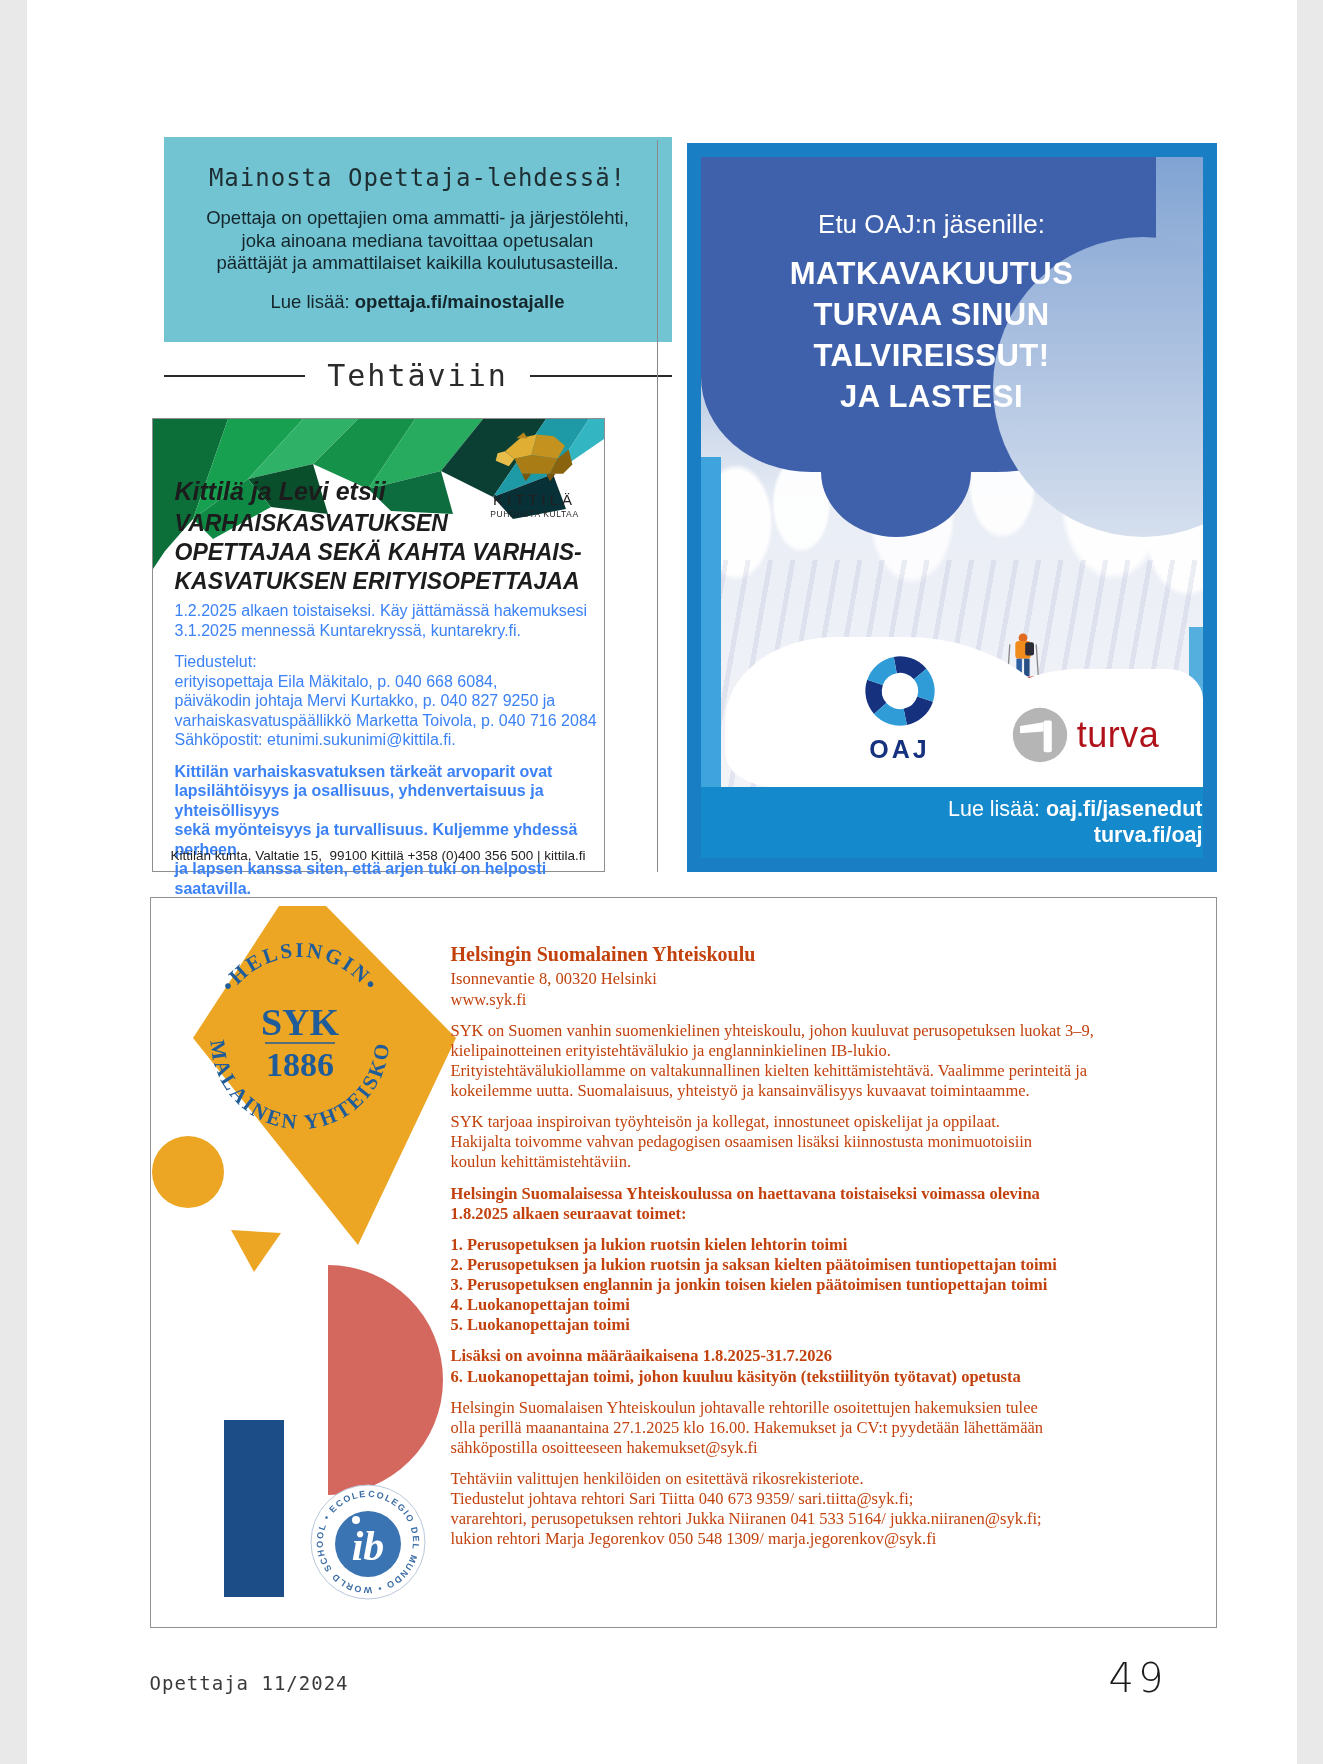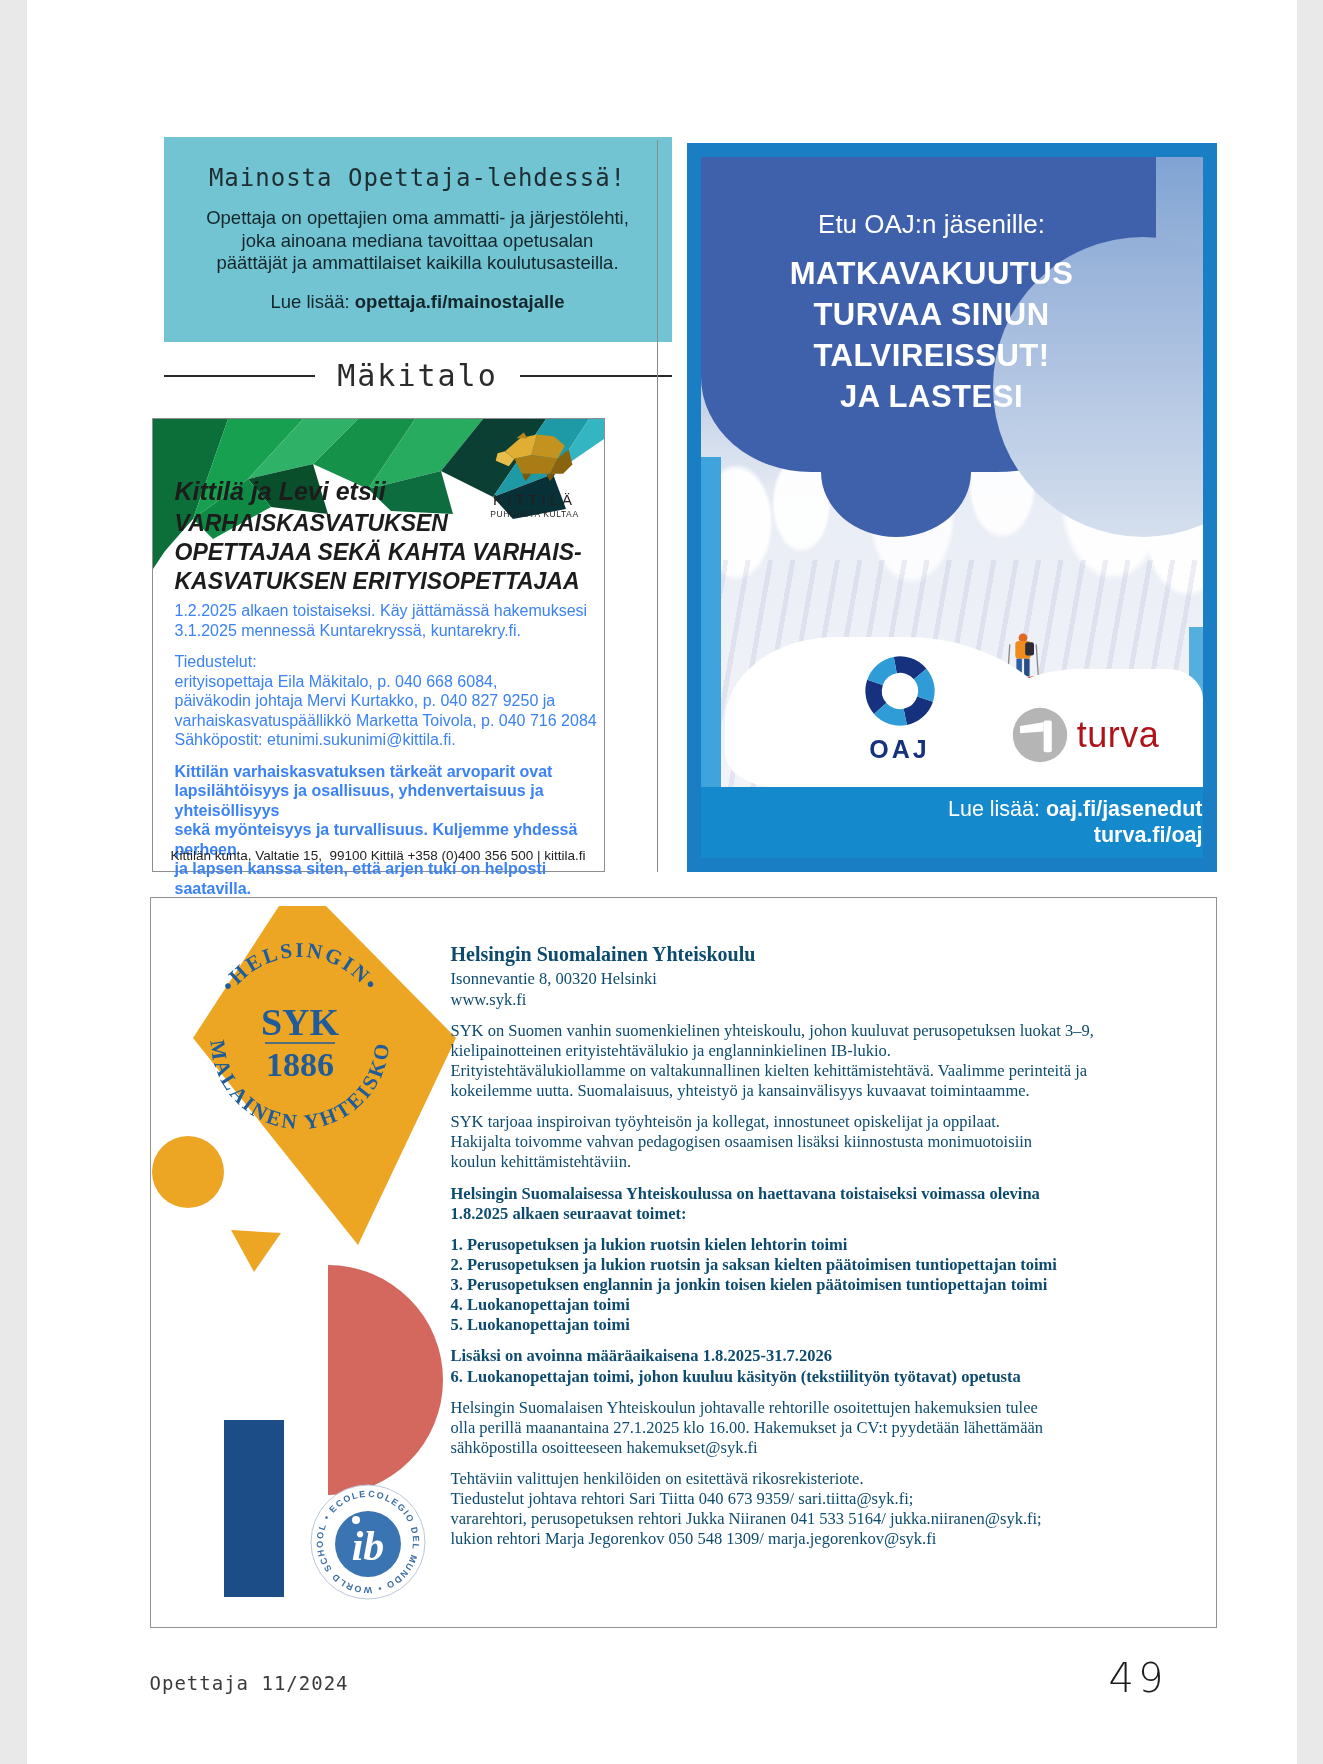--- a/index.html
+++ b/index.html
@@ -71,21 +71,21 @@
   .skier{position:absolute;left:300px;top:472px;z-index:3;}
   .oaj-bar{width:502px;height:71px;background:#1489cb;color:#fff;text-align:right;box-sizing:border-box;padding-top:9px;}
   .oaj-bar .l1,.oaj-bar .l2{font-size:21.5px;line-height:1.22;}
   .oaj-bar b{font-weight:bold;}
 
   
   .syk{position:absolute;left:123px;top:897px;width:1067px;height:731px;border:1px solid #919191;
        background:#fff;box-sizing:border-box;}
   .syk-art{position:absolute;left:0;top:0;}
   .syk-col{position:absolute;left:300px;top:44px;width:745px;font-family:"Liberation Serif",serif;
-           color:#0c4a6e;font-size:16.5px;line-height:1.22;}
+           color:#c2410c;font-size:16.5px;line-height:1.22;}
   .syk-name{font-size:20px;font-weight:bold;margin-bottom:3px;}
   .syk-p{margin-top:11px;}
   .b{font-weight:bold;}
 
   
   .footer-left{position:absolute;left:123px;top:1672px;font-family:"DejaVu Sans Mono",monospace;
                font-size:19px;color:#3a3a3a;letter-spacing:1px;}
   .page-number{position:absolute;left:1082px;top:1655px;font-family:"DejaVu Sans",sans-serif;
                font-weight:200;font-size:40px;letter-spacing:4px;color:#1a1a1a;}
 </style>
@@ -99,21 +99,21 @@
     <div class="promo-body">
       <div>Opettaja on opettajien oma ammatti- ja järjestölehti,</div>
       <div>joka ainoana mediana tavoittaa opetusalan</div>
       <div>päättäjät ja ammattilaiset kaikilla koulutusasteilla.</div>
     </div>
     <div class="promo-cta"><span>Lue lisää: </span><b>opettaja.fi/mainostajalle</b></div>
   </div>
 
   <div class="section-heading">
     <div class="rule"></div>
-    <div class="section-title">Mäkitalo</div>
+    <div class="section-title">Tehtäviin</div>
     <div class="rule"></div>
   </div>
 
   <div class="kittila">
     <svg class="kittila-polys" width="451" height="150" viewBox="0 0 451 150">
       <polygon points="0,0 75,0 40,100 12,132 0,150" fill="#0c6f3a"></polygon>
       <polygon points="75,0 150,0 95,60 40,100" fill="#17a04f"></polygon>
       <polygon points="150,0 205,0 160,45 95,60" fill="#2fb268"></polygon>
       <polygon points="95,60 160,45 175,95 118,88" fill="#0a4f2c"></polygon>
       <polygon points="40,100 95,60 118,88 60,120" fill="#0f8a45"></polygon>

